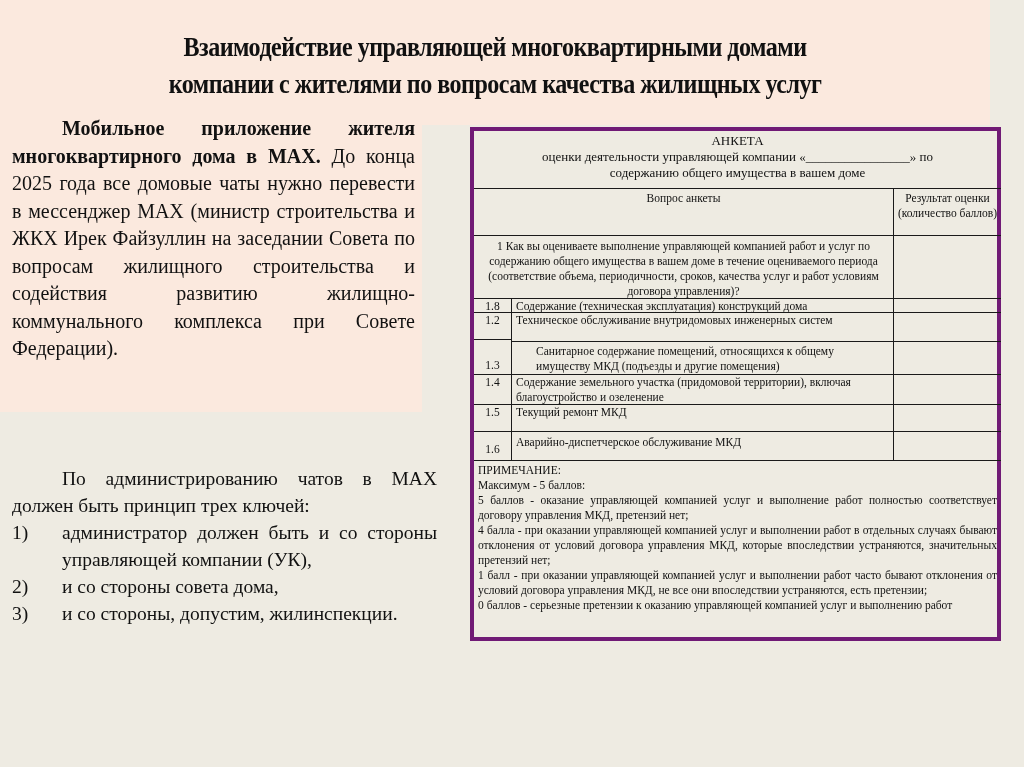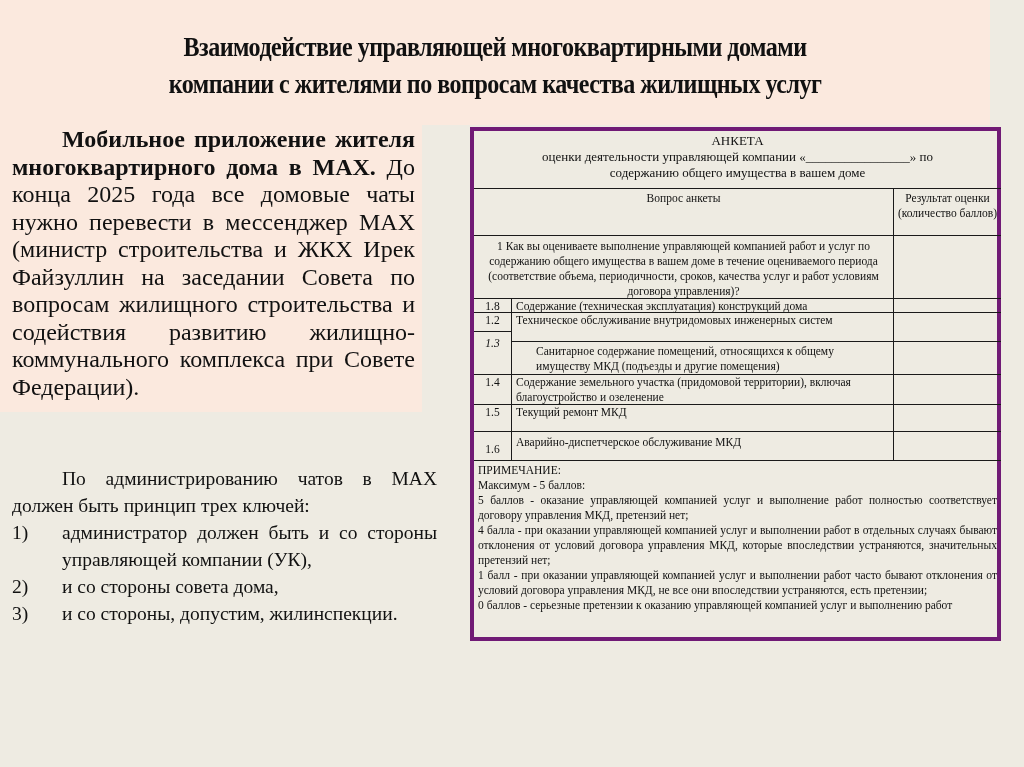--- a/index.html
+++ b/index.html
@@ -23,22 +23,22 @@
     letter-spacing: -0.6px;
     transform: scaleX(0.86);
     transform-origin: 50% 0;
     white-space: nowrap;
   }
   .left-panel {
     position: absolute; left: 0; top: 125px; width: 422px; height: 287px;
     background: #fbe9de;
   }
   .left-text {
-    position: absolute; left: 12px; top: 126px; width: 403px;
-    font-size: 24px; line-height: 27.5px;
+    position: absolute; left: 12px; top: 115px; width: 403px;
+    font-size: 20px; line-height: 27.5px;
     text-align: justify;
   }
   .left-text p { margin: 0; text-indent: 50px; }
   .left-text b { font-weight: bold; }
   .keys-block {
     position: absolute; left: 12px; top: 465px; width: 425px;
     font-size: 19.5px; line-height: 27px;
   }
   .keys-block p { margin: 0; text-indent: 50px; text-align: justify; }
   .keys-list { margin: 0; padding: 0; list-style: none; }
@@ -112,21 +112,21 @@
   <div class="cell r-main bt bl"></div>
 
   <div class="cell sub-num bt" style="top:167px;height:14px;">1.8</div>
   <div class="cell sub-text bt bl" style="top:167px;height:14px;">Содержание (техническая эксплуатация) конструкций дома</div>
   <div class="cell sub-res bt bl" style="top:167px;height:14px;"></div>
 
   <div class="cell sub-num bt" style="top:181px;height:29px;">1.2</div>
   <div class="cell sub-text bt bl" style="top:181px;height:29px;">Техническое обслуживание внутридомовых инженерных систем</div>
   <div class="cell sub-res bt bl" style="top:181px;height:29px;"></div>
 
-  <div class="cell sub-num bt" style="top:200px;height:33px;padding-top:4px;font-style:italic;">1.3</div>
+  <div class="cell sub-num bt" style="top:208px;height:33px;padding-top:18px;">1.3</div>
   <div class="cell sub-text bt bl" style="top:210px;height:33px;padding-top:2px;padding-left:24px;">Санитарное содержание помещений, относящихся к общему имуществу МКД (подъезды и другие помещения)</div>
   <div class="cell sub-res bt bl" style="top:210px;height:33px;"></div>
 
   <div class="cell sub-num bt" style="top:243px;height:30px;">1.4</div>
   <div class="cell sub-text bt bl" style="top:243px;height:30px;">Содержание земельного участка (придомовой территории), включая благоустройство и озеленение</div>
   <div class="cell sub-res bt bl" style="top:243px;height:30px;"></div>
 
   <div class="cell sub-num bt" style="top:273px;height:27px;">1.5</div>
   <div class="cell sub-text bt bl" style="top:273px;height:27px;">Текущий ремонт МКД</div>
   <div class="cell sub-res bt bl" style="top:273px;height:27px;"></div>

